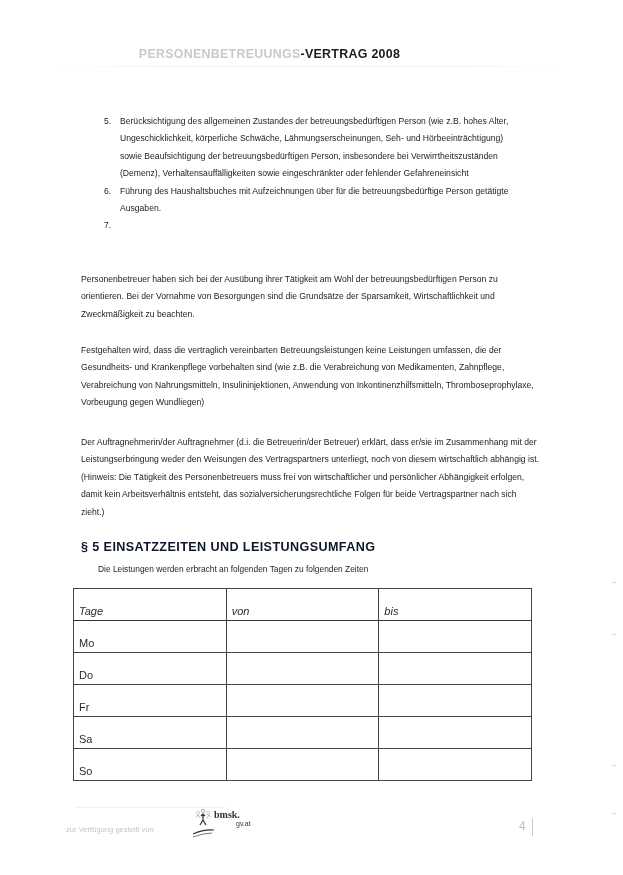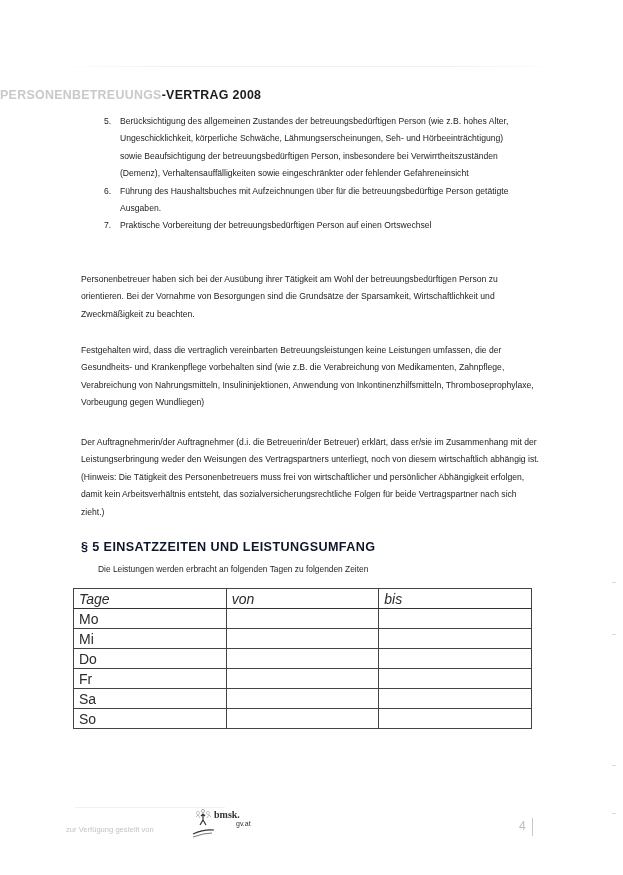--- a/index.html
+++ b/index.html
@@ -1,24 +1,23 @@
 <!DOCTYPE html>
 <html><head>
   <meta charset="utf-8">
   <style>
     html, body { margin: 0; padding: 0; background: #ffffff; }
     body {
       width: 623px; height: 875px; position: relative; overflow: hidden;
       font-family: "Liberation Sans", sans-serif; color: #1e1e1e;
     }
     .header {
-      position: absolute; top: 47px; left: 0; width: 539px; 
+      position: absolute; top: 47px; left: 0; width: 539px; text-align: center;
       font-family: "Liberation Sans", sans-serif; font-weight: bold; font-size: 12.4px;
       letter-spacing: 0.3px;
-      margin-top: 41px;
     }
     .header .faded { color: #c9c9c9; }
     .header .strong { color: #1c1c1c; }
     .header-rule {
       position: absolute; top: 66px; left: 60px; width: 500px; height: 1px;
       background: linear-gradient(to right, rgba(235,235,235,0), #f1f1f1 20%, #f1f1f1 80%, rgba(235,235,235,0));
     }
     .txt { font-size: 8.6px; line-height: 17.4px; color: #232323; }
     ol.items {
       position: absolute; top: 113px; left: 104px; width: 420px; margin: 0; padding: 0;
@@ -34,22 +33,22 @@
       position: absolute; top: 540px; left: 81px;
       font-family: "Liberation Sans", sans-serif; font-weight: bold; font-size: 12.6px;
       color: #0f172a; letter-spacing: 0.4px; margin: 0;
     }
     .table-intro { position: absolute; top: 564px; left: 98px; font-size: 8.4px; color: #262626; }
     table.schedule {
       position: absolute; top: 588px; left: 73px; width: 459px; border-collapse: collapse;
       border: 1.6px solid #333;
     }
     table.schedule th, table.schedule td {
-      border: 1px solid #444; height: 19px; padding: 0 0 0 5px; text-align: left;
-      font-size: 14px; color: #2b2b2b; vertical-align: middle; margin-top: 8px;
+      border: 1px solid #444; height: 19px; padding: 12px 0 0 5px; text-align: left;
+      font-size: 11px; color: #2b2b2b; vertical-align: middle; margin-top: 8px;
     }
     table.schedule th { font-style: italic; font-weight: normal; border-bottom: 1.6px solid #333; }
     table.schedule col.c1 { width: 153px; }
     table.schedule col.c2 { width: 153px; }
     table.schedule col.c3 { width: 153px; }
     .footer-rule {
       position: absolute; top: 807px; left: 75px; width: 150px; height: 1px; background: #f2f2f2;
     }
     .footer-credit {
       position: absolute; top: 825px; left: 66px; font-size: 7.6px; color: #c4c4c4;
@@ -76,21 +75,20 @@
   <li>
     <span class="num">5.</span>
     <span>Berücksichtigung des allgemeinen Zustandes der betreuungsbedürftigen Person (wie z.B. hohes Alter, Ungeschicklichkeit, körperliche Schwäche, Lähmungserscheinungen, Seh- und Hörbeeinträchtigung) sowie Beaufsichtigung der betreuungsbedürftigen Person, insbesondere bei Verwirrtheitszuständen (Demenz), Verhaltensauffälligkeiten sowie eingeschränkter oder fehlender Gefahreneinsicht</span>
   </li>
   <li>
     <span class="num">6.</span>
     <span>Führung des Haushaltsbuches mit Aufzeichnungen über für die betreuungsbedürftige Person getätigte Ausgaben.</span>
   </li>
   <li>
     <span class="num">7.</span>
-    <span>Praktische Vorbereitung der betreuungsbedürftigen Person auf einen Ortswechsel</span>
   </li>
 </ol>
 
 <p class="para p1 txt">Personenbetreuer haben sich bei der Ausübung ihrer Tätigkeit am Wohl der betreuungsbedürftigen Person zu orientieren. Bei der Vornahme von Besorgungen sind die Grundsätze der Sparsamkeit, Wirtschaftlichkeit und Zweckmäßigkeit zu beachten.</p>
 <p class="para p2 txt">Festgehalten wird, dass die vertraglich vereinbarten Betreuungsleistungen keine Leistungen umfassen, die der Gesundheits- und Krankenpflege vorbehalten sind (wie z.B. die Verabreichung von Medikamenten, Zahnpflege, Verabreichung von Nahrungsmitteln, Insulininjektionen, Anwendung von Inkontinenzhilfsmitteln, Thromboseprophylaxe, Vorbeugung gegen Wundliegen)</p>
 <p class="para p3 txt">Der Auftragnehmerin/der Auftragnehmer (d.i. die Betreuerin/der Betreuer) erklärt, dass er/sie im Zusammenhang mit der Leistungserbringung weder den Weisungen des Vertragspartners unterliegt, noch von diesem wirtschaftlich abhängig ist. (Hinweis: Die Tätigkeit des Personenbetreuers muss frei von wirtschaftlicher und persönlicher Abhängigkeit erfolgen, damit kein Arbeitsverhältnis entsteht, das sozialversicherungsrechtliche Folgen für beide Vertragspartner nach sich zieht.)</p>
 
 <h2 class="section-title">§ 5 EINSATZZEITEN UND LEISTUNGSUMFANG</h2>
 <div class="table-intro">Die Leistungen werden erbracht an folgenden Tagen zu folgenden Zeiten</div>
 
@@ -103,25 +101,20 @@
   <thead>
     <tr>
       <th>Tage</th>
       <th>von</th>
       <th>bis</th>
     </tr>
   </thead>
   <tbody>
     <tr>
       <td>Mo</td>
-      <td></td>
-      <td></td>
-    </tr>
-    <tr>
-      <td>Mi</td>
       <td></td>
       <td></td>
     </tr>
     <tr>
       <td>Do</td>
       <td></td>
       <td></td>
     </tr>
     <tr>
       <td>Fr</td>

